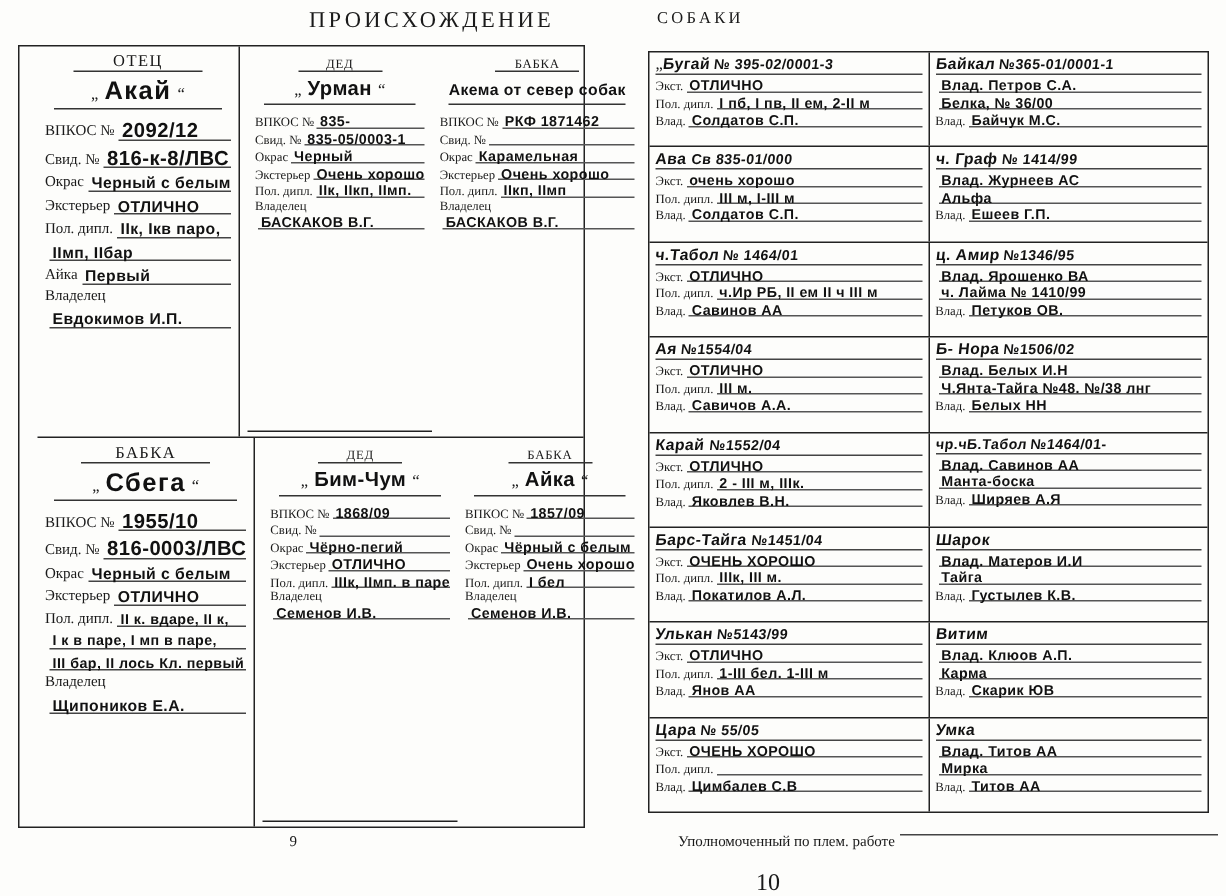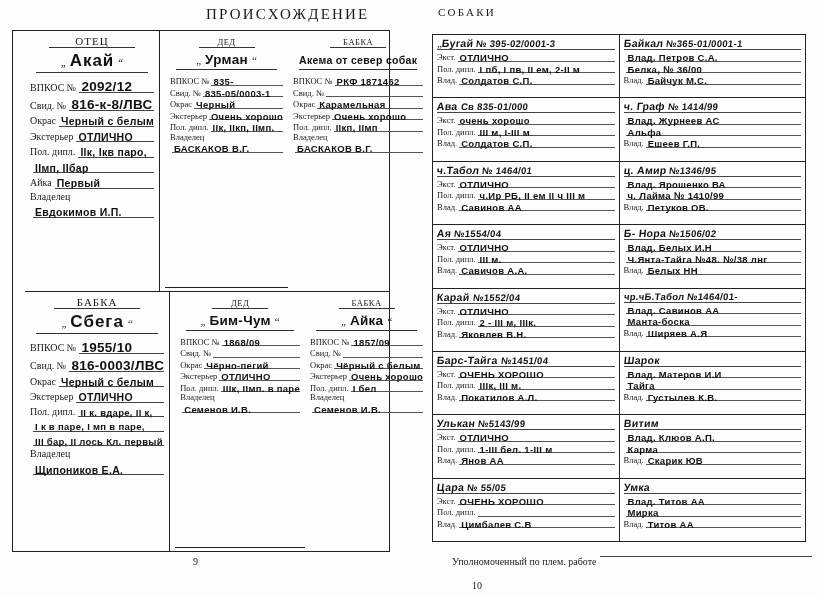--- a/index.html
+++ b/index.html
@@ -79,21 +79,21 @@
     display:flex;align-items:flex-end;border-bottom:1px solid #444;
     padding-bottom:0px;margin-bottom:1px;
   }
   .rt-line{display:flex;align-items:flex-end;font-size:8.5px;line-height:1;margin-bottom:1px;}
   .rt-line .lbl{font-size:8.5px;}
   .rt-line .hw{font-size:9.5px;}
   .rt-fill{flex:1;border-bottom:.9px solid #555;margin-left:2px;}
   .rt-fill .hw{position:relative;top:2px;padding-left:2px;}
   
   .pg-left{position:absolute;left:193px;top:556px;font-size:10px;}
-  .pg-right{position:absolute;left:472px;top:580px;font-size:10px;}
+  .pg-right{position:absolute;left:504px;top:580px;font-size:16px;}
   .auth{
     position:absolute;left:427px;top:556px;font-size:10.5px;
     display:flex;align-items:flex-start;width:360px;margin-left:25px;
   }
   .auth .fill{border-bottom:1px solid #444;}
 </style>
 </head>
 <body>
 
 <div class="page">

